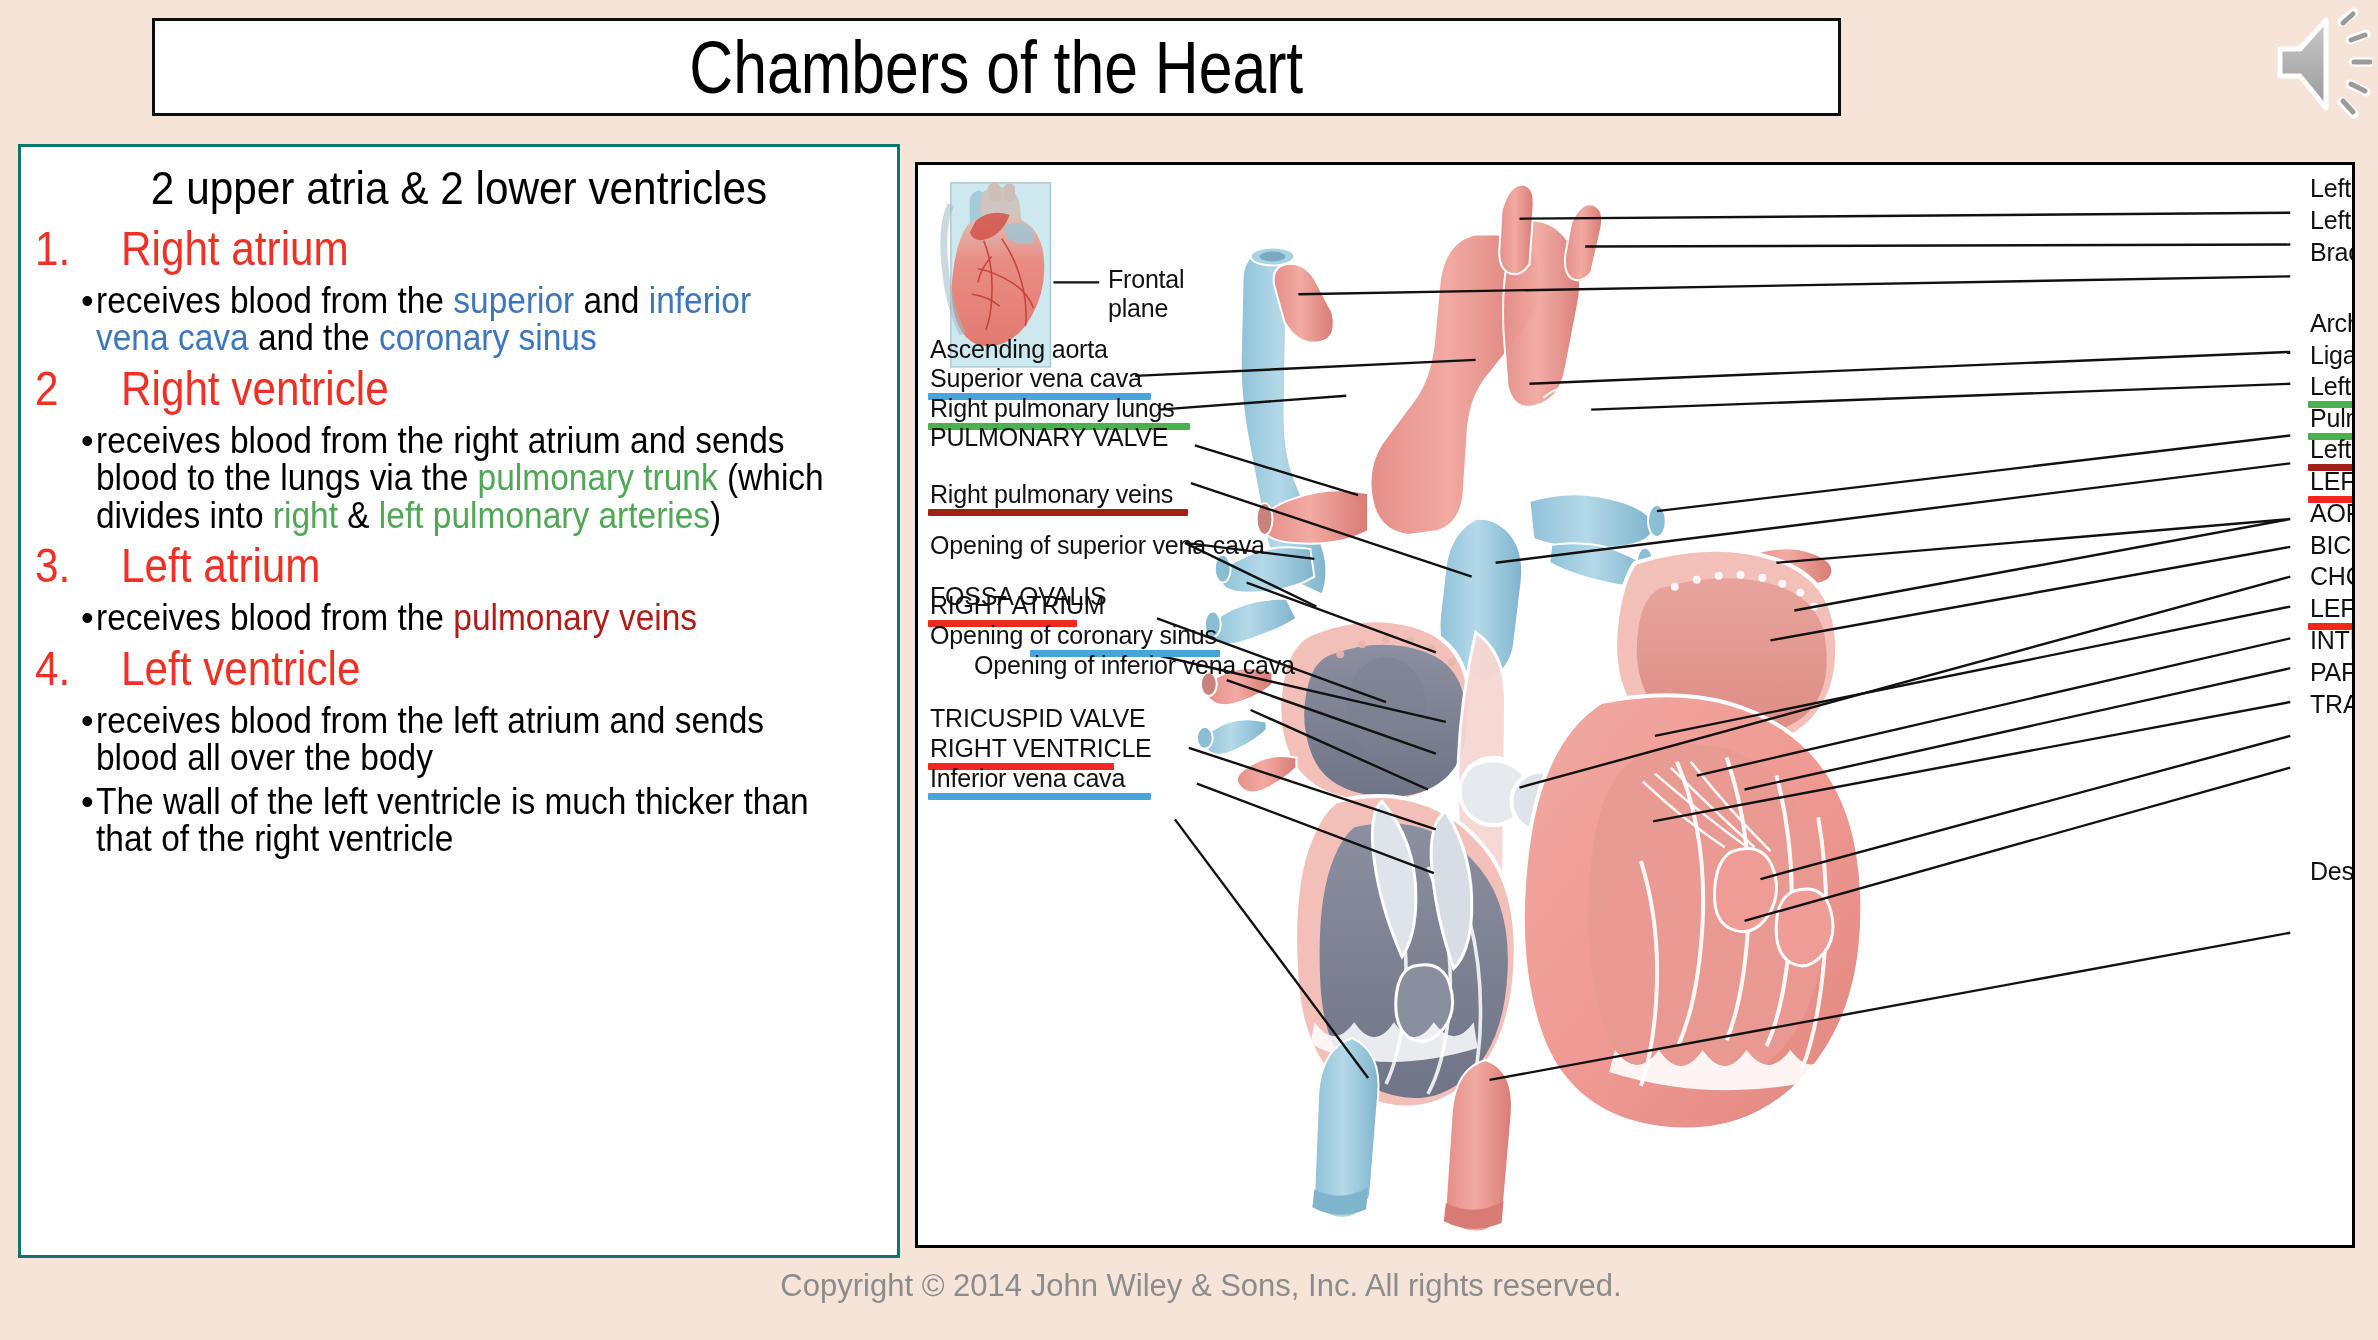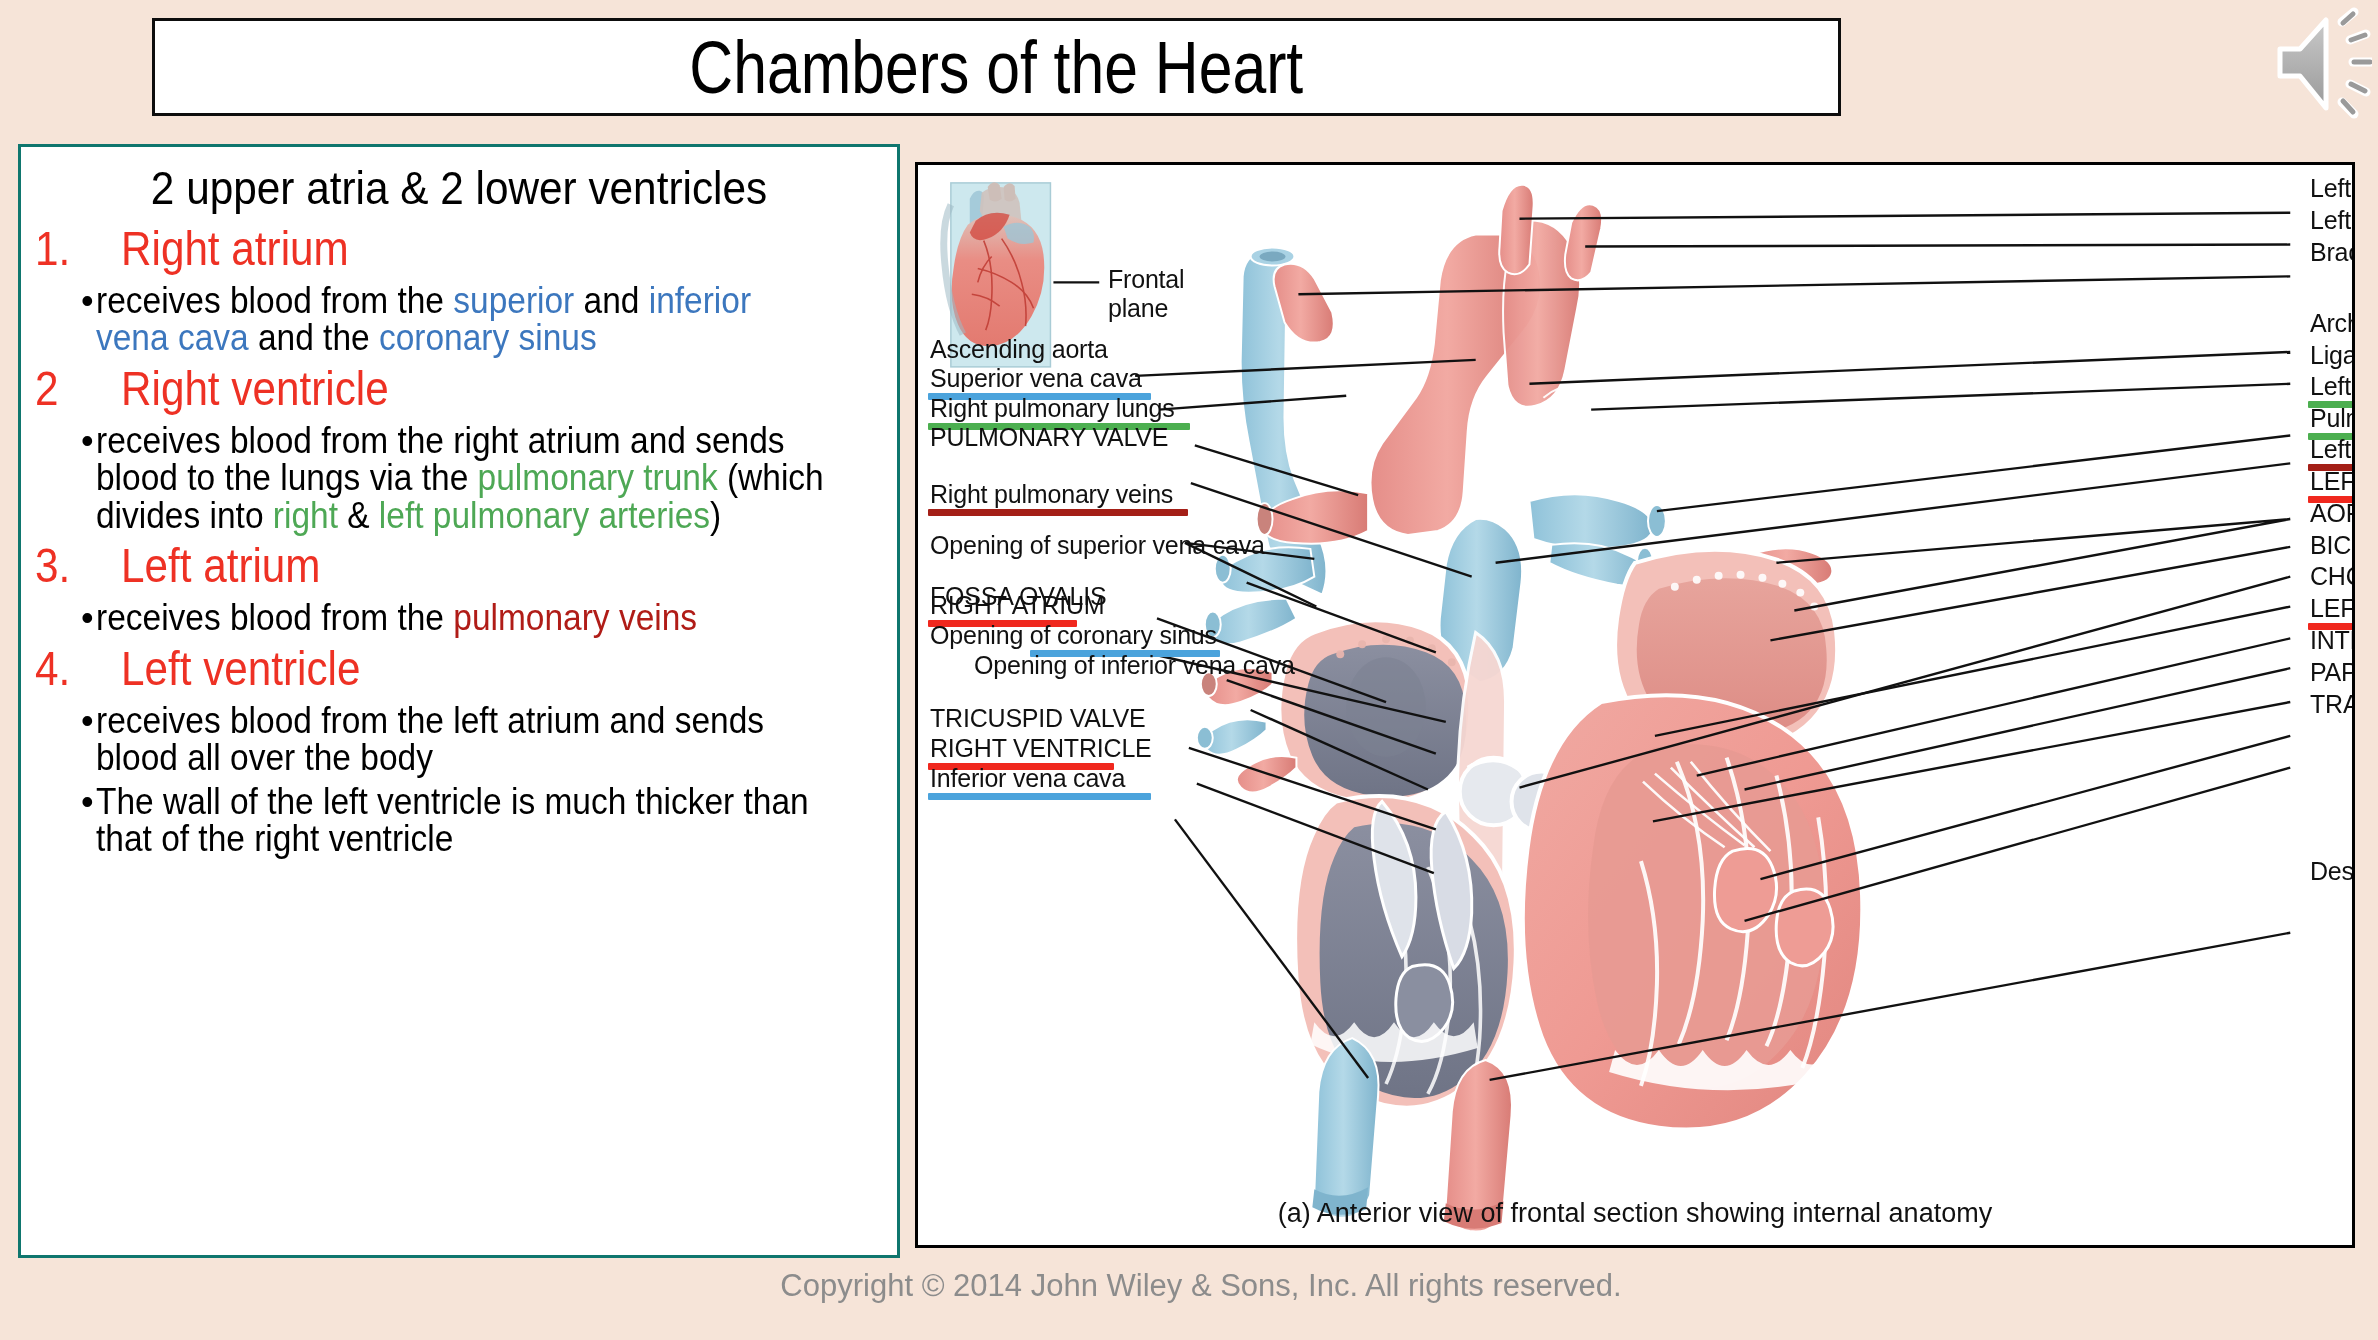--- a/index.html
+++ b/index.html
@@ -430,16 +430,15 @@
       <div class="lbl right" style="top: 366px; left: 1392px;">BICUSPID (MITRAL) VALVE</div>
       <div class="lbl right" style="top: 397px; left: 1392px;">CHORDAE TENDINEAE</div>
       <div class="lbl right" style="top: 429px; left: 1392px;">LEFT VENTRICLE</div>
       <div class="ul red" style="top: 458px; left: 1390px; width: 173.6px;"></div>
       <div class="lbl right" style="top: 461px; left: 1392px;">INTERVENTRICULAR SEPTUM</div>
       <div class="lbl right" style="top: 493px; left: 1392px;">PAPILLARY MUSCLE</div>
       <div class="lbl right" style="top: 525px; left: 1392px;">TRABECULAE CARNEAE</div>
       <div class="lbl right" style="top: 692px; left: 1392px;">Descending aorta</div>
     </div>
 
-  <div id="caption">(a) Anterior view of frontal section showing internal anatomy</div>
 </div>
 
 <div id="copyright">Copyright © 2014 John Wiley &amp; Sons, Inc. All rights reserved.</div>
 
 </body></html>

